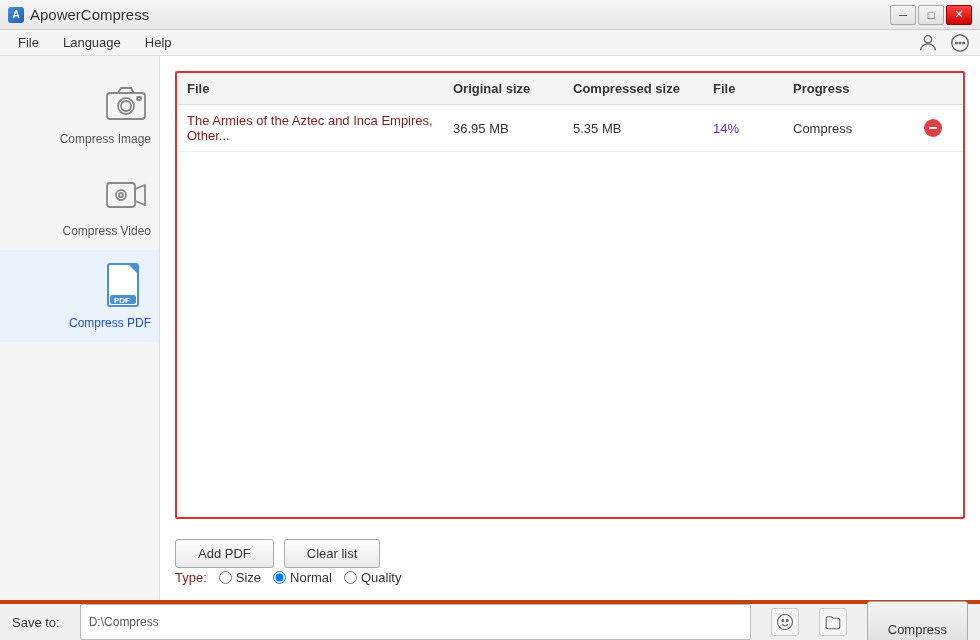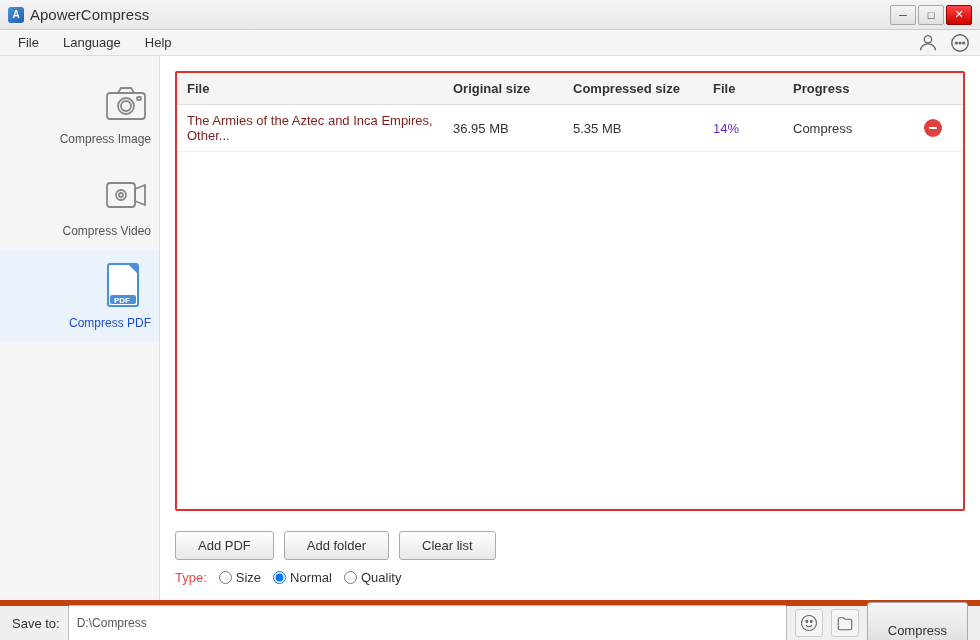--- a/index.html
+++ b/index.html
@@ -195,59 +195,59 @@
       align-items: center;
       justify-content: center;
       font-size: 18px;
     }
 
     
     .bottom-controls {
       padding: 10px 15px 15px 15px;
       display: flex;
       flex-direction: column;
-      gap: 10px;
+      gap: 2px;
     }
     .button-row {
       display: flex;
       gap: 10px;
     }
     .action-btn {
       padding: 6px 22px;
       background: linear-gradient(to bottom, #fff, #e8e8e8);
       border: 1px solid #aaa;
       border-radius: 3px;
       cursor: pointer;
       font-size: 13px;
       color: #333;
     }
 
     .type-row {
       display: flex;
       align-items: center;
       gap: 12px;
     }
-    .type-label { color: #ef4444; }
+    .type-label { color: #7f1d1d; }
     .radio-group {
       display: flex;
       align-items: center;
       gap: 4px;
     }
     .radio-group input[type=radio] { cursor: pointer; }
     .radio-group label { cursor: pointer; color: #333; }
 
     
     .status-bar {
       background: #f0f0f0;
-      border-top: 6px solid #c2410c;
+      border-top: 4px solid #c2410c;
       height: 40px;
       display: flex;
       align-items: center;
       padding: 0 12px;
-      gap: 8px;
+      gap: 20px;
     }
     .save-to-label { color: #333; white-space: nowrap; }
     .save-path-input {
       flex: 1;
       height: 36px;
       border: 1px solid #bbb;
       background: #fff;
       padding: 0 8px;
       font-size: 12px;
       color: #555;
@@ -382,21 +382,20 @@
               </svg>
             </div>
           </div>
         </div>
       </div>
     </div>
 
     <div class="bottom-controls">
       <div class="button-row">
         <button class="action-btn">Add PDF</button>
-        <button class="action-btn">Add folder</button>
         <button class="action-btn">Clear list</button>
       </div>
       <div class="type-row">
         <span class="type-label">Type:</span>
         <div class="radio-group">
           <input type="radio" id="type-size" name="typeSelect" value="Size" style="">
           <label for="type-size">Size</label>
         </div>
         <div class="radio-group">
           <input type="radio" id="type-normal" name="typeSelect" value="Normal" checked="" style="">

